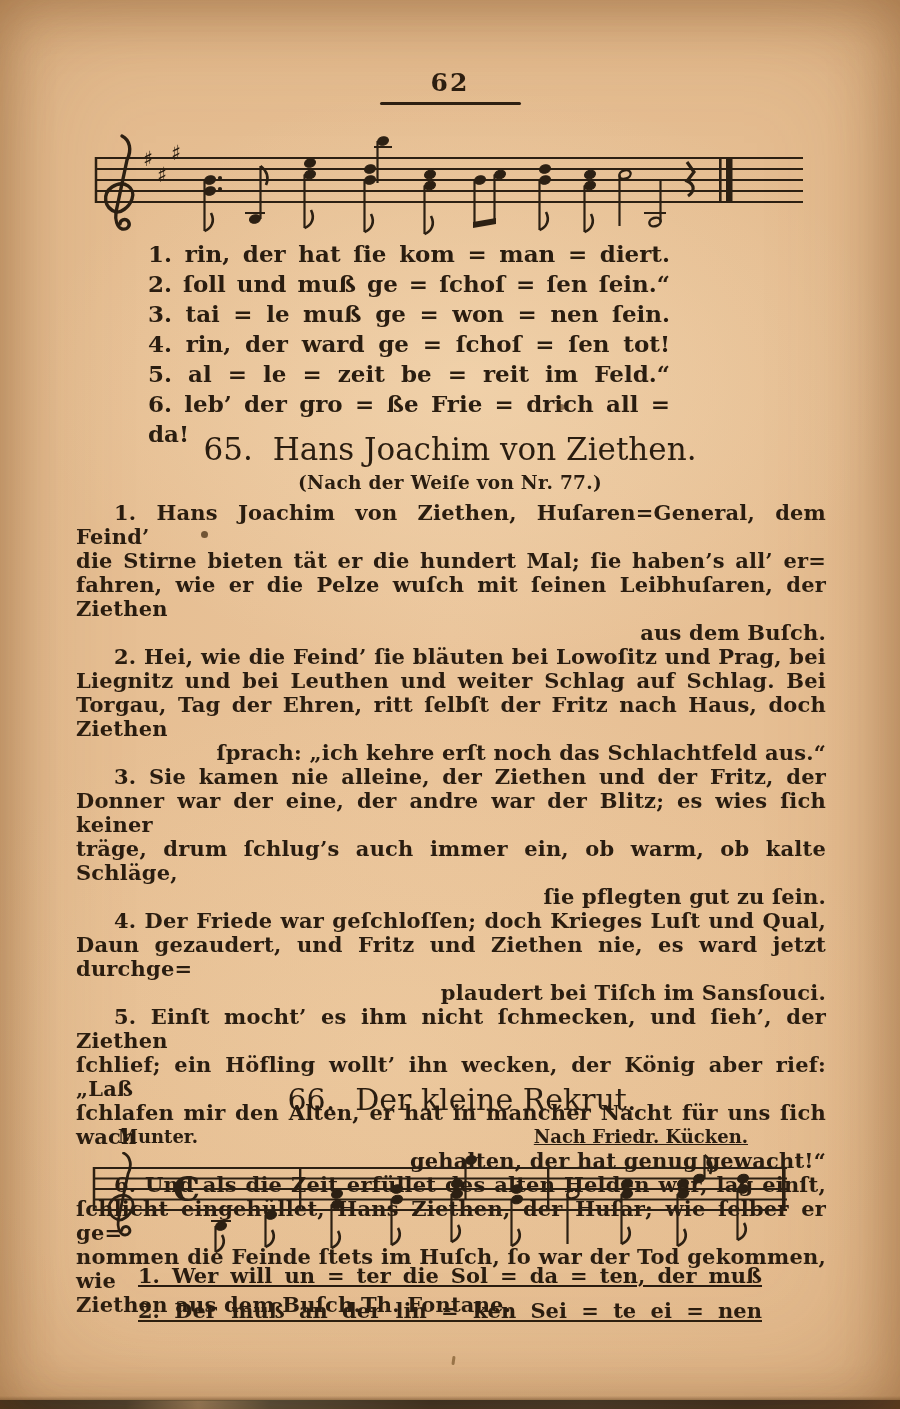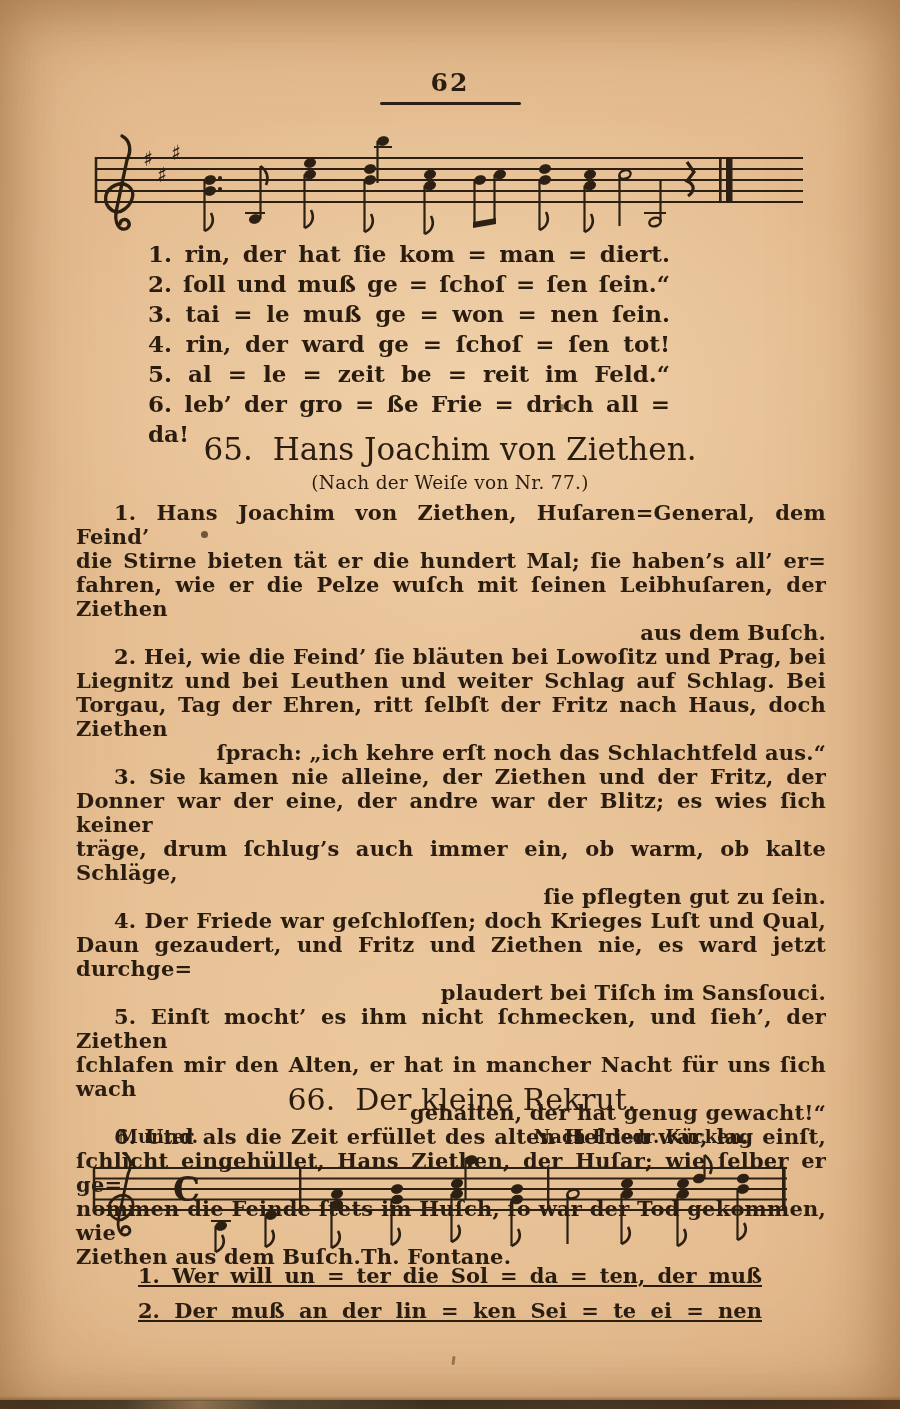--- a/index.html
+++ b/index.html
@@ -25,29 +25,29 @@
   .center{left:0;width:100%;text-align:center;}
   .pagenum{top:68px;font-size:25px;font-weight:bold;letter-spacing:2px;}
   .pagenum-rule{left:380px;top:102px;width:141px;height:3px;background:#2d2013;border-radius:2px;}
   .lyrics-top{left:148px;top:239px;width:522px;font-size:23px;font-weight:bold;line-height:30px;}
   .lyrics-bottom{left:138px;top:1258px;width:624px;font-size:21px;font-weight:bold;line-height:35px;text-decoration:underline;}
   .justline{text-align:justify;text-align-last:justify;}
   .songtitle{font-weight:normal;}
   .t65{top:431px;font-size:31px;}
   .t66{top:1082px;font-size:30px;padding-left:12px;}
   .songtitle .num{margin-right:20px;}
-  .subtitle{top:472px;font-size:18.5px;font-weight:normal;letter-spacing:0.3px;}
+  .subtitle{top:472px;font-size:18.5px;font-weight:bold;letter-spacing:0.3px;}
   .verses{left:76px;top:501px;width:750px;font-size:21px;font-weight:bold;line-height:24px;letter-spacing:0.2px;}
   .vjust{text-align:justify;text-align-last:justify;}
   .vindent{text-indent:38px;}
   .vlast{text-align:right;}
   .vflex{display:flex;}
   .tempo-row{top:1126px;left:0;width:100%;height:24px;font-size:18px;font-weight:bold;}
   .tempo{position:absolute;left:118px;top:0;}
-  .credit{position:absolute;right:152px;top:0;}
+  .credit{position:absolute;right:152px;top:0;text-decoration:underline;}
   .staff{position:absolute;}
   .speck{position:absolute;background:#4a3014;border-radius:50%;opacity:0.75;}
   .penmark{position:absolute;width:3px;height:9px;background:#6b4a20;opacity:0.6;border-radius:2px;transform:rotate(8deg);}
   .bottom-edge{
     position:absolute;left:0;bottom:0;width:900px;height:9px;
     background:linear-gradient(to right,#23211c 0%,#3c3a30 14%,#56544386 22%,#4a4a3e 30%,#2b2923 48%,#34312a 65%,#2c2720 82%,#3a2c22 100%);
   }
   .bottom-edge-fade{
     position:absolute;left:0;bottom:8px;width:900px;height:5px;
     background:linear-gradient(to bottom,rgba(120,80,40,0),rgba(90,66,38,0.55));
@@ -183,20 +183,21 @@
       <div class="vjust">träge, drum ſchlug’s auch immer ein, ob warm, ob kalte Schläge,</div>
       <div class="vlast">ſie pflegten gut zu ſein.</div>
     </div>
     <div>
       <div class="vjust vindent">4. Der Friede war geſchloſſen; doch Krieges Luſt und Qual,</div>
       <div class="vjust">Daun gezaudert, und Fritz und Ziethen nie, es ward jetzt durchge=</div>
       <div class="vlast">plaudert bei Tiſch im Sansſouci.</div>
     </div>
     <div>
       <div class="vjust vindent">5. Einſt mocht’ es ihm nicht ſchmecken, und ſieh’, der Ziethen</div>
+      <div class="vjust">ſchlief; ein Höfling wollt’ ihn wecken, der König aber rief: „Laß</div>
       <div class="vjust">ſchlafen mir den Alten, er hat in mancher Nacht für uns ſich wach</div>
       <div class="vlast">gehalten, der hat genug gewacht!“</div>
     </div>
     <div>
       <div class="vjust vindent">6. Und als die Zeit erfüllet des alten Helden war, lag einſt,</div>
       <div class="vjust">ſchlicht eingehüllet, Hans Ziethen, der Huſar; wie ſelber er ge=</div>
       <div class="vjust">nommen die Feinde ſtets im Huſch, ſo war der Tod gekommen, wie</div>
       <div class="vflex">
         <span>Ziethen aus dem Buſch.</span>
         <span>Th. Fontane.</span>

